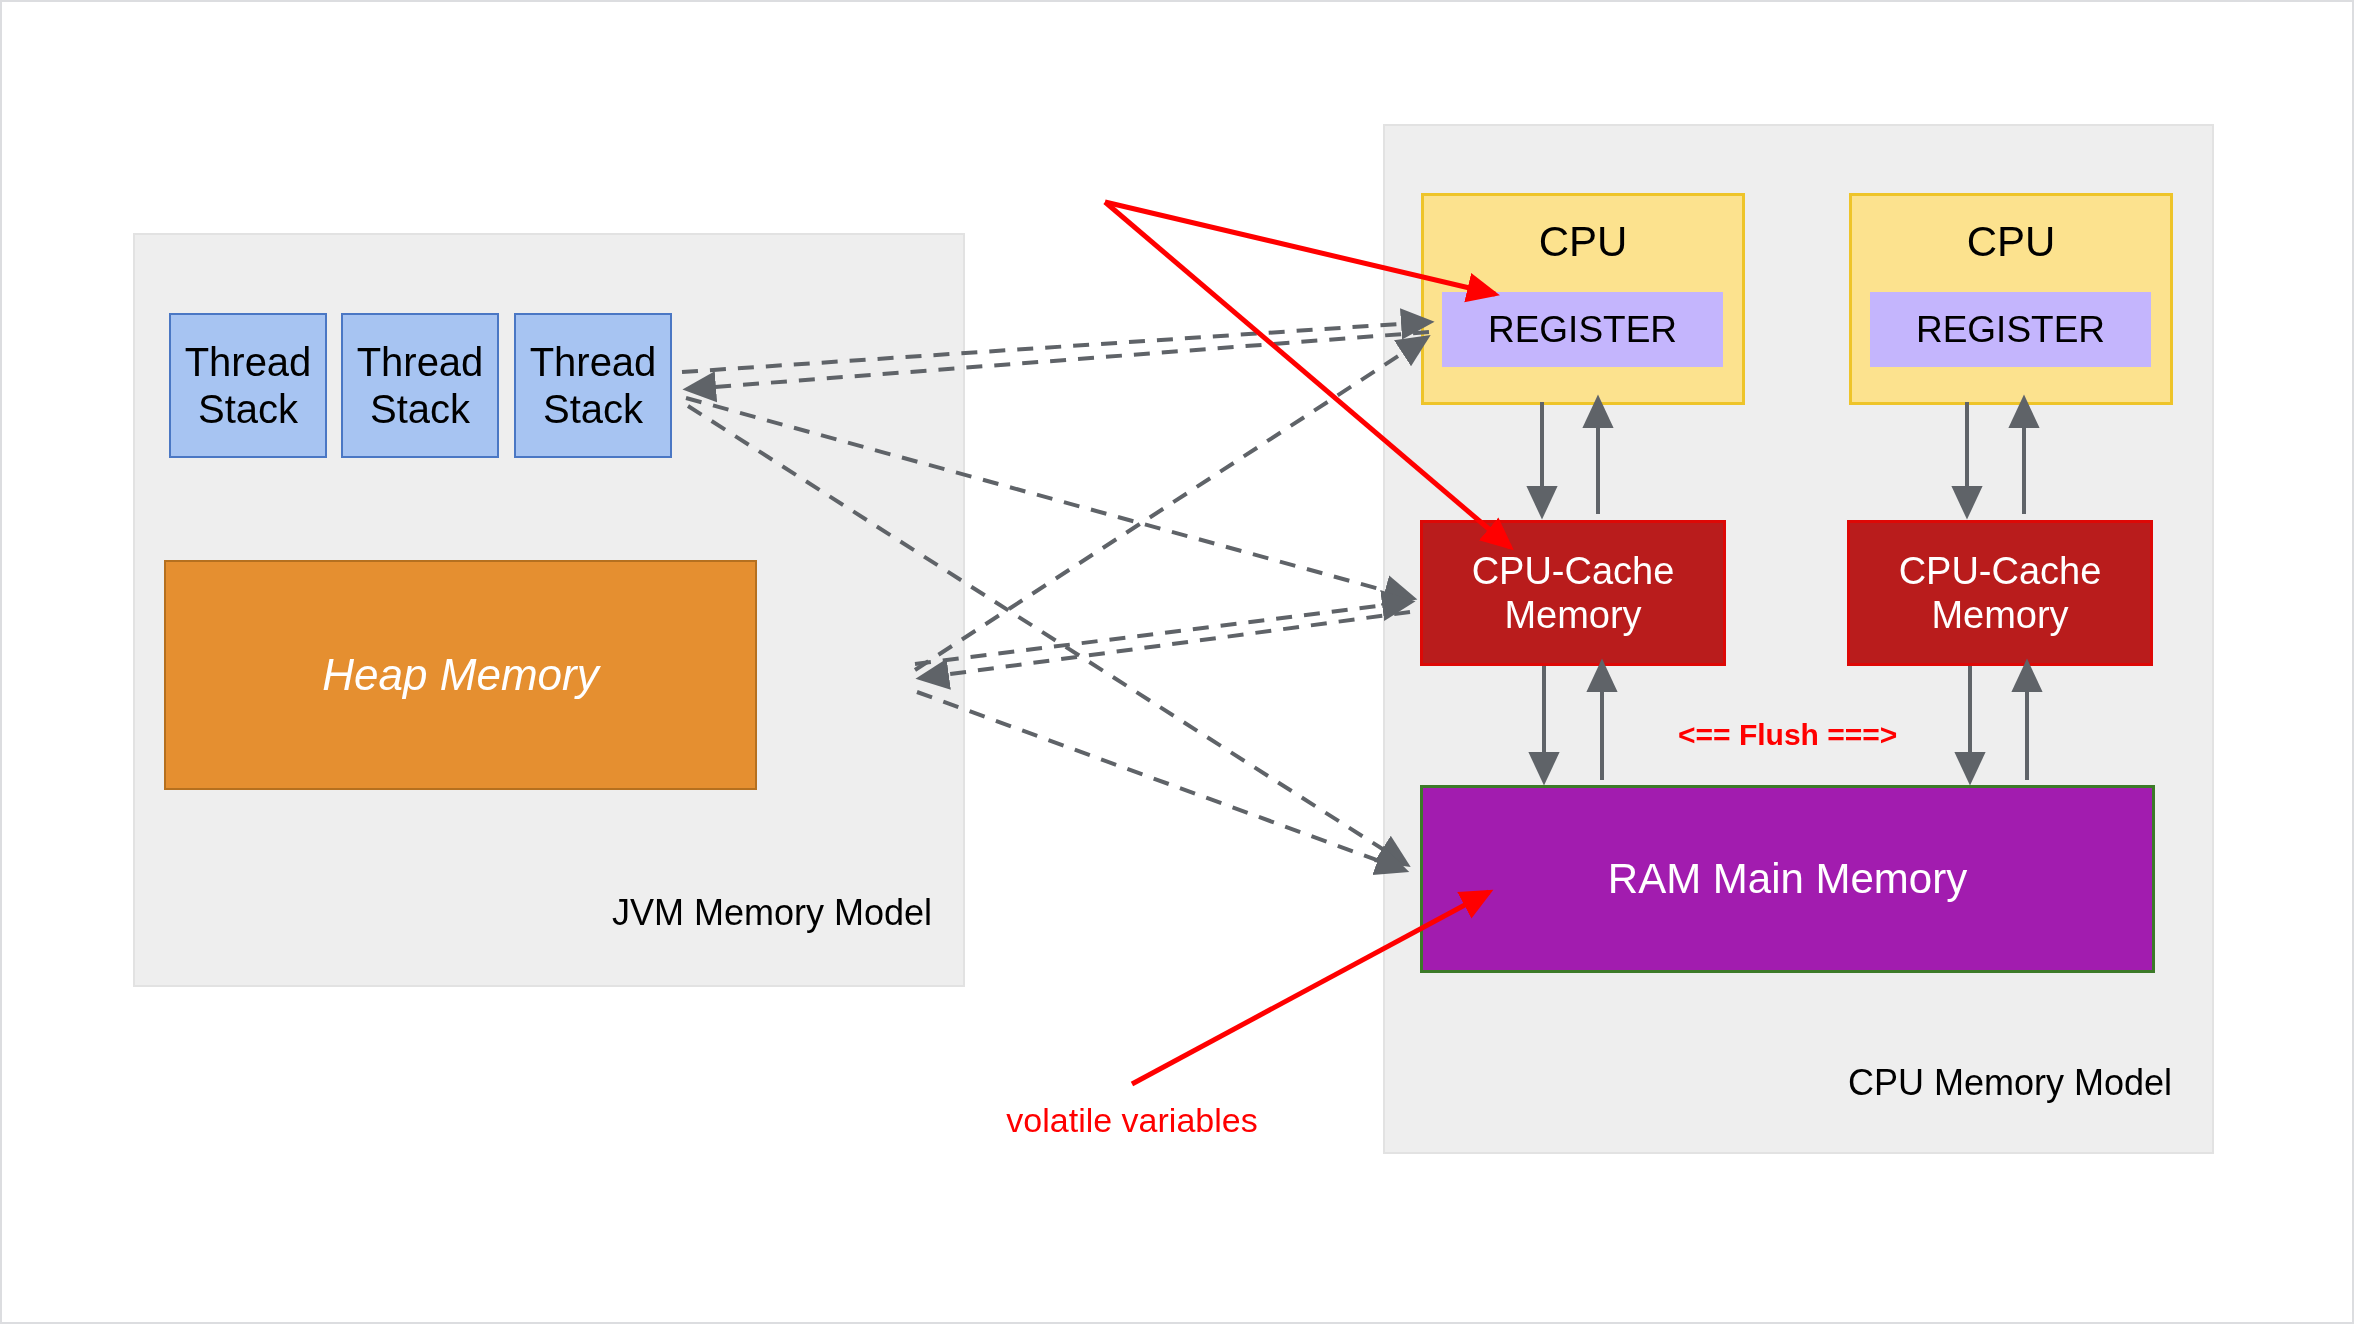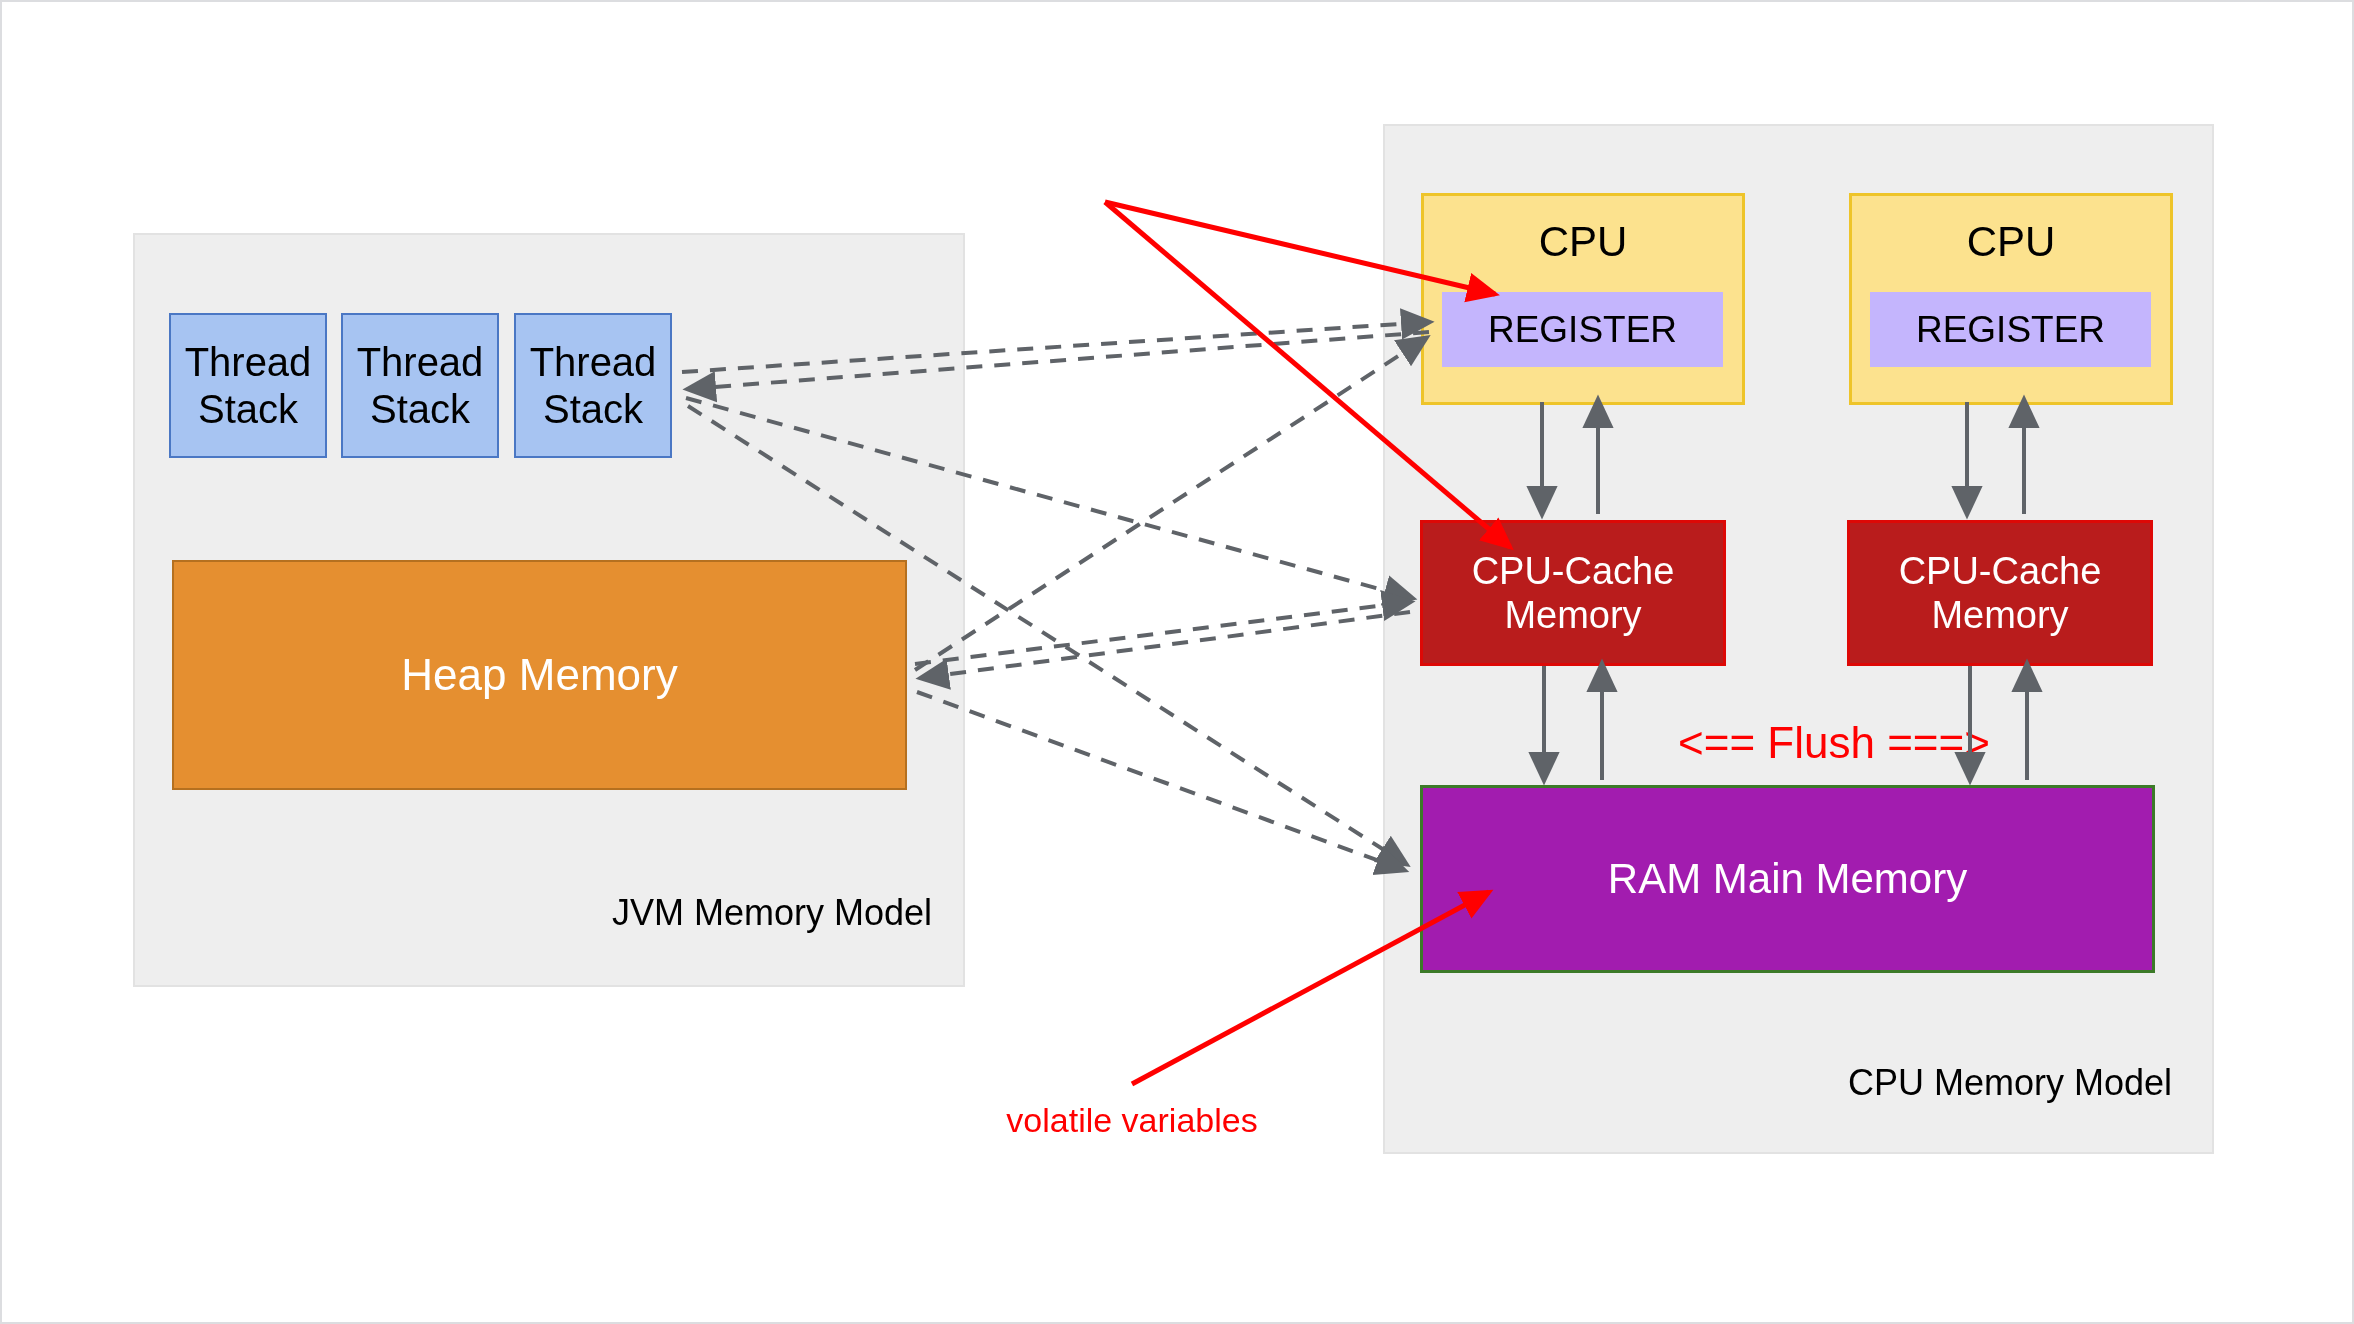--- a/index.html
+++ b/index.html
@@ -89,22 +89,23 @@
     position: absolute;
     color: #ff0000;
     font-size: 34px;
     white-space: pre-line;
     text-align: center;
     line-height: 1.2;
   }
   .flush-label {
     position: absolute;
     color: #ff0000;
-    font-size: 44px;
+    font-size: 30px;
     white-space: nowrap;
+    font-weight: bold;
   }
   svg.overlay {
     position: absolute;
     left: 0;
     top: 0;
     width: 2354px;
     height: 1324px;
     pointer-events: none;
   }
 </style>
@@ -115,21 +116,21 @@
 
   <div class="panel" style="left:131px; top:231px; width:832px; height:754px;"></div>
 
   <div class="box thread-stack" style="left: 167px; top: 305px; width: 158px; height: 145px; white-space: pre-line;">Thread
 Stack</div>
   <div class="box thread-stack" style="left: 339px; top: 305px; width: 158px; height: 145px; white-space: pre-line;">Thread
 Stack</div>
   <div class="box thread-stack" style="left: 512px; top: 305px; width: 158px; height: 145px; white-space: pre-line;">Thread
 Stack</div>
 
-  <div class="box heap" style="left:170px; top:558px; width:735px; height:230px;">Heap Memory</div>
+  <div class="box heap" style="left:162px; top:558px; width:593px; height:230px;font-style:italic;">Heap Memory</div>
 
   <div class="panel-label" style="left:430px; top:890px; width:500px;">JVM Memory Model</div>
 
   <div class="panel" style="left:1381px; top:122px; width:831px; height:1030px;"></div>
 
   <div class="box cpu" style="left:1419px; top:191px; width:324px; height:212px;">CPU</div>
   <div class="register" style="left:1440px; top:290px; width:281px; height:75px;">REGISTER</div>
 
   <div class="box cpu" style="left:1847px; top:191px; width:324px; height:212px;">CPU</div>
   <div class="register" style="left:1868px; top:290px; width:281px; height:75px;">REGISTER</div>

